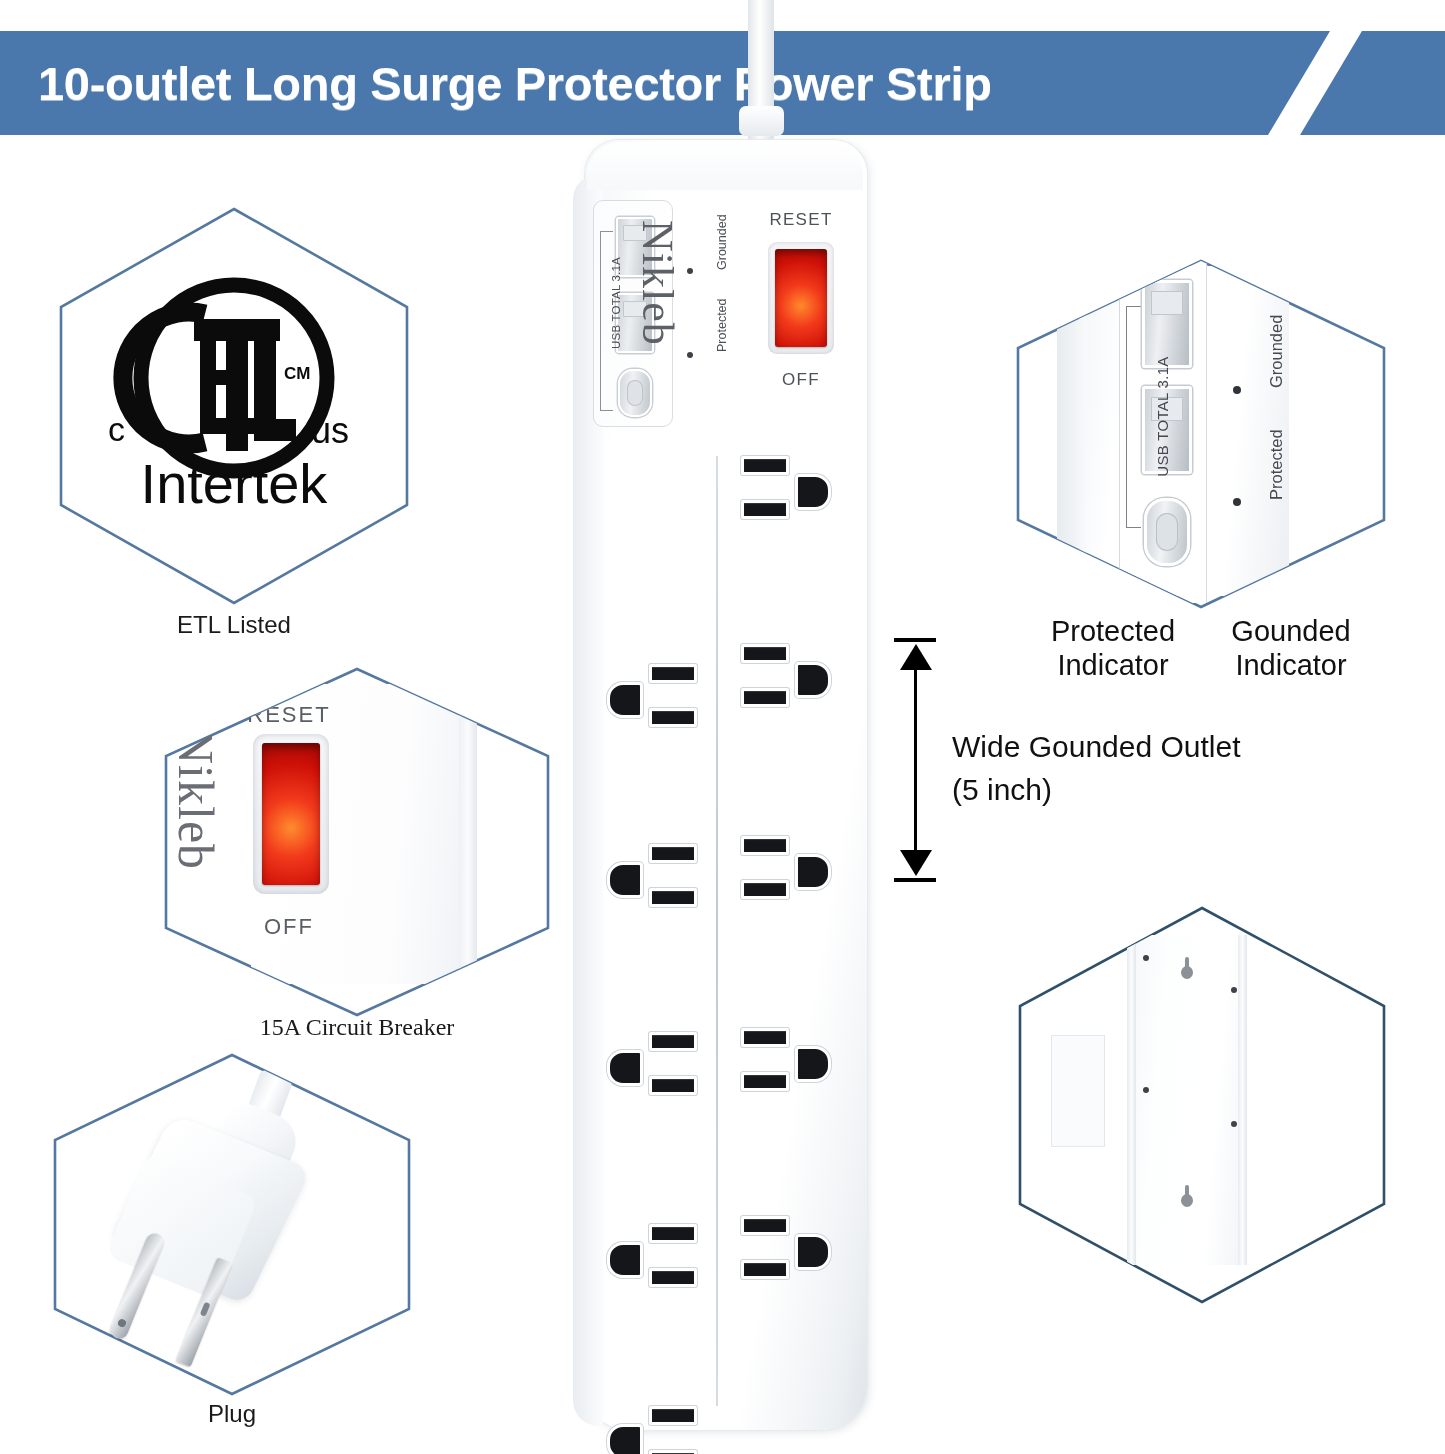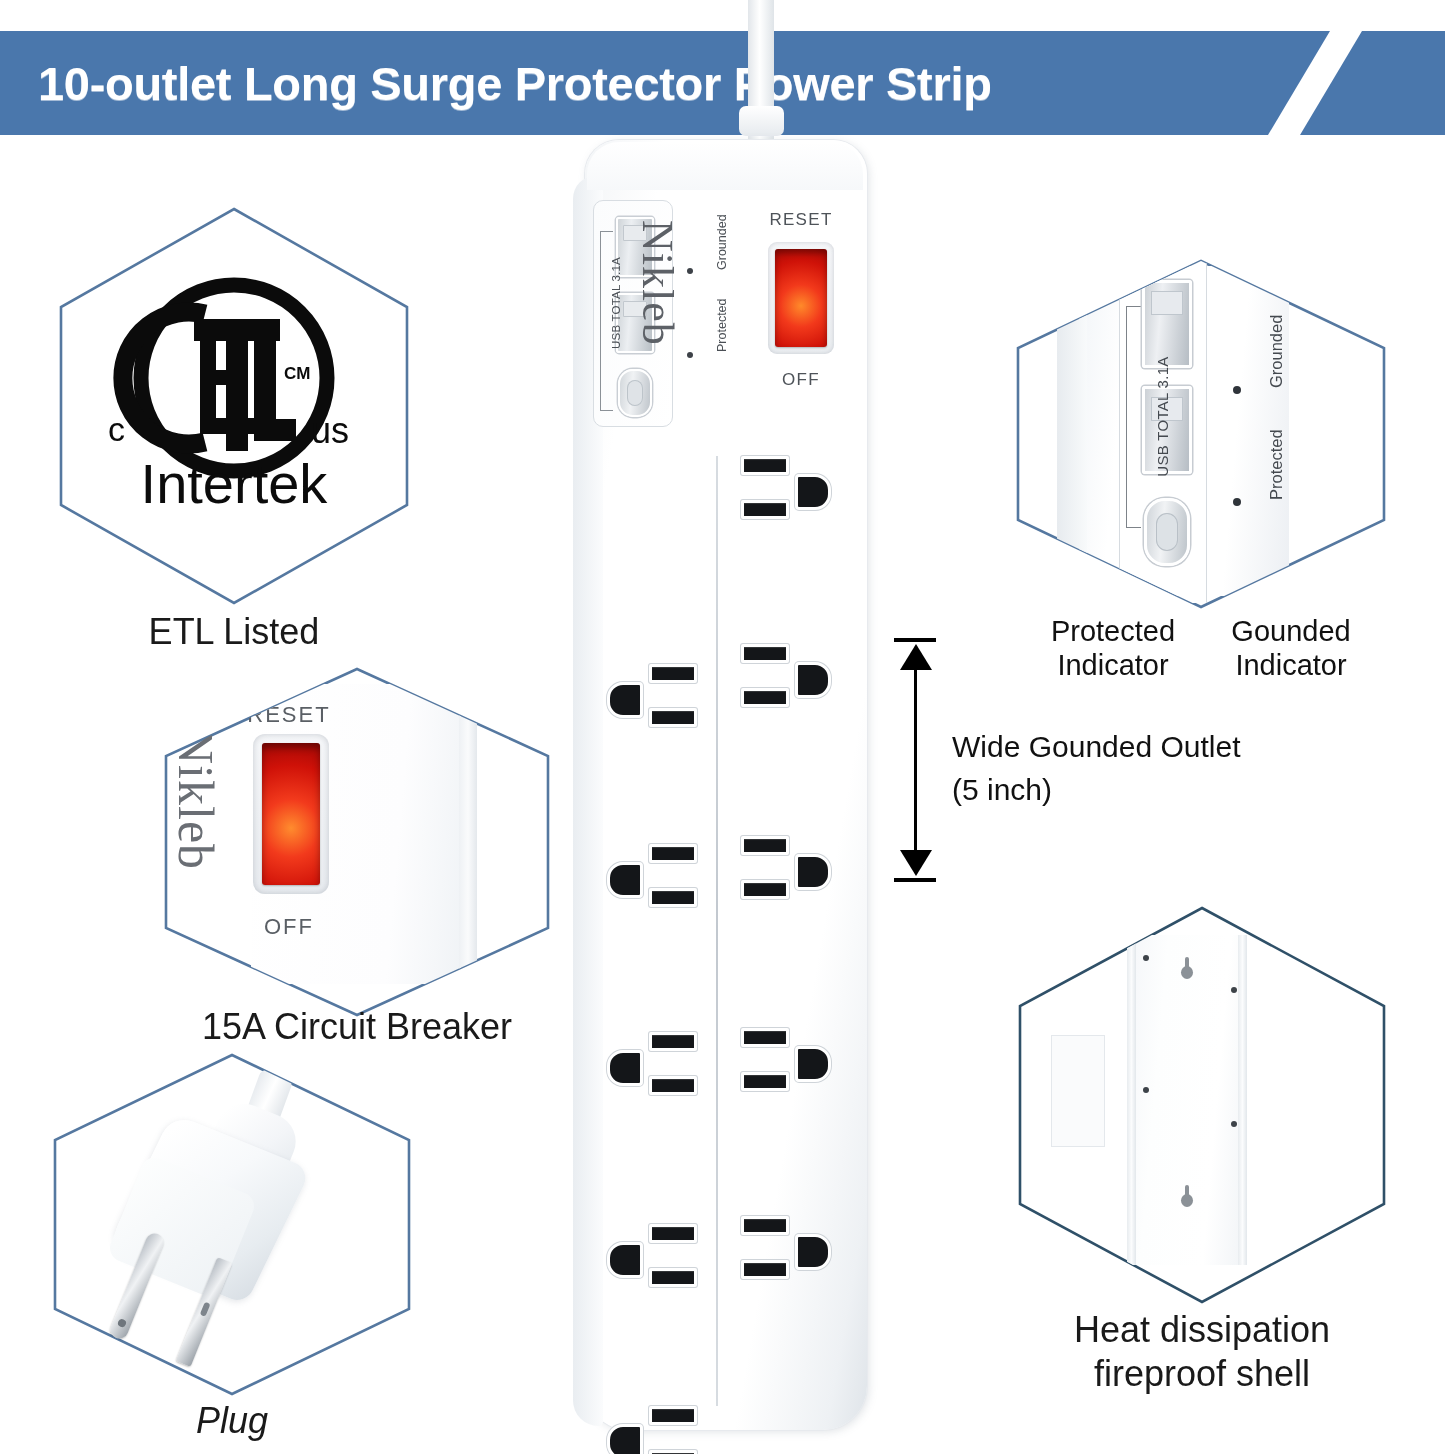--- a/index.html
+++ b/index.html
@@ -28,21 +28,21 @@
     white-space:nowrap;
     text-shadow:0 1px 0 rgba(255,255,255,.5);
   }
 
   
   .hexwrap{position:absolute;}
   .hexwrap svg{display:block;overflow:visible;}
   .hexcap{
     position:absolute;left:50%;transform:translateX(-50%);
     text-align:center;white-space:nowrap;color:#1a1a1a;
-    font-size:36px;line-height:1.15;
+    font-size:24px;line-height:1.15;
   }
 
   
   #etl-art{position:absolute;left:0;top:0;width:100%;height:100%;}
 
   
   #power-strip{
     left:565px;top:140px;width:320px;height:1290px;
   }
   .strip-body{
@@ -385,37 +385,37 @@
               clip-path:polygon(194px 3px, 385px 90px, 385px 262px, 194px 349px, 3px 262px, 3px 90px);">
     <div class="breaker-face"></div>
     <div class="breaker-edge"></div>
     <div class="breaker-brand">Nikleb</div>
     <div class="breaker-lbl" style="top:36px;">RESET</div>
     <div class="breaker-well">
       <div class="breaker-rocker"></div>
     </div>
     <div class="breaker-lbl" style="top:248px;">OFF</div>
   </div>
-  <div class="hexcap" style="top:340px;">15A Circuit Breaker</div>
+  <div class="hexcap" style="top:348px;font-family:Liberation Serif, serif;">15A Circuit Breaker</div>
 </div>
 
 <div class="hexwrap" style="left:52px;top:1052px;width:360px;height:345px;">
   <svg width="360" height="345" viewBox="0 0 360 345">
     <polygon points="180,3 357,88 357,257 180,342 3,257 3,88" fill="none" stroke="#5578a0" stroke-width="2.6"></polygon>
   </svg>
   <div style="position:absolute;left:0;top:0;width:360px;height:345px;overflow:hidden;
               clip-path:polygon(180px 3px, 357px 88px, 357px 257px, 180px 342px, 3px 257px, 3px 88px);">
     <div class="plug-cable"></div>
     <div class="plug-collar"></div>
     <div class="plug-shell"></div>
     <div class="plug-face"></div>
     <div class="prong round"></div>
     <div class="prong flat"></div>
   </div>
-  <div class="hexcap" style="top:348px;font-style:italic;">Plug</div>
+  <div class="hexcap" style="top:348px;">Plug</div>
 </div>
 
 <div class="abs" id="power-strip">
   <div class="cord"></div>
   <div class="cord-collar"></div>
 
   <div class="strip-body"></div>
   <div class="strip-left-edge"></div>
   <div class="strip-topface"></div>
 
@@ -556,17 +556,13 @@
     </div>
     <div class="keyhole" style="left:164px;top:250px;">
       <span class="slotk"></span>
       <span class="rnd"></span>
     </div>
     <div class="screw" style="left:126px;top:20px;"></div>
     <div class="screw" style="left:214px;top:52px;"></div>
     <div class="screw" style="left:126px;top:152px;"></div>
     <div class="screw" style="left:214px;top:186px;"></div>
   </div>
-  <div class="hexcap" style="top:403px;line-height:1.22;">
-    <div>Heat dissipation</div>
-    <div>fireproof shell</div>
-  </div>
 </div>
 
 </body></html>

